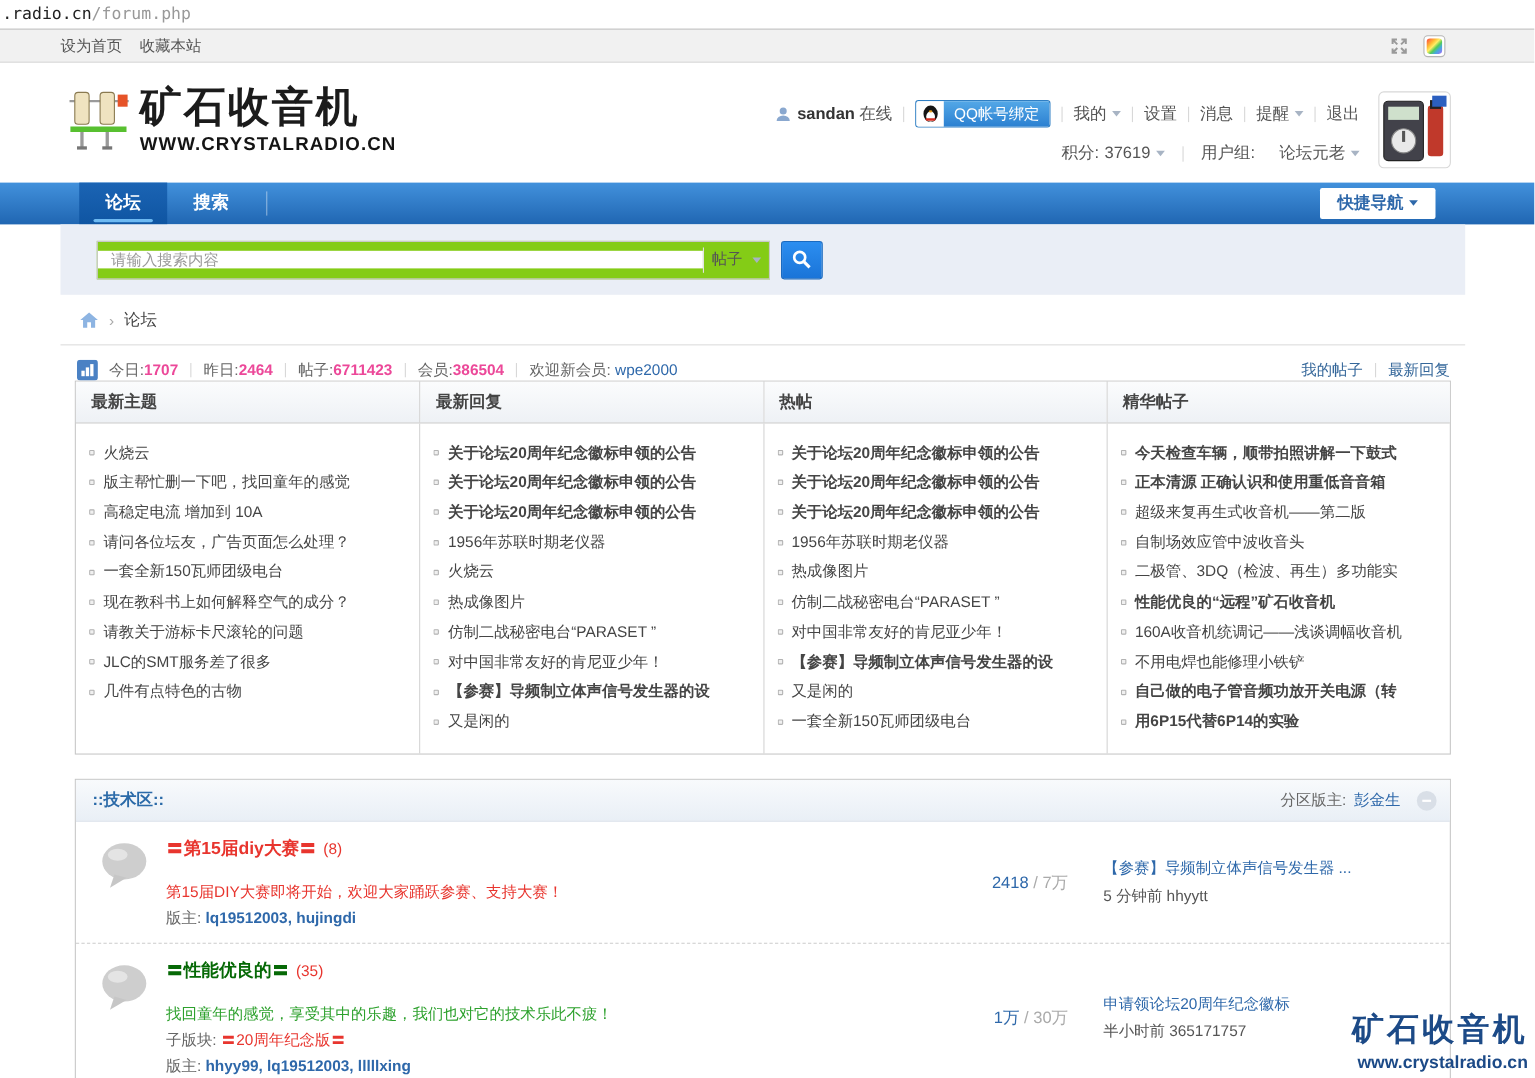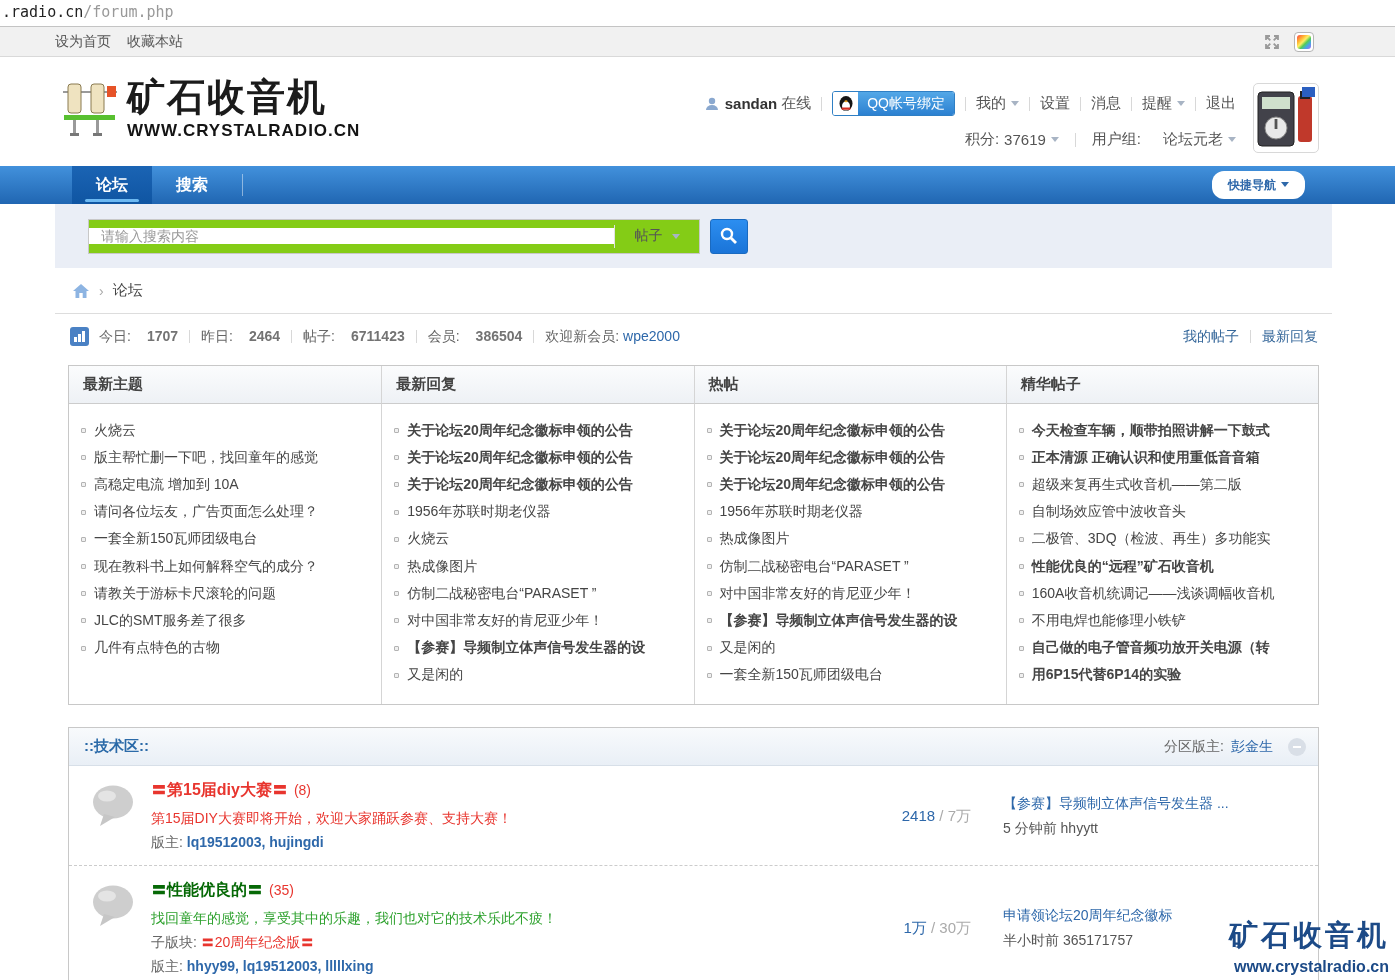--- a/index.html
+++ b/index.html
@@ -41,49 +41,49 @@
   
   .nav-bar { height:38px; background:linear-gradient(#4291dc,#2066b2); position:relative; display:flex; }
   .tabs { display:flex; margin-left:17px; }
   .tab { position:relative; padding:0 24px; line-height:38px; font-size:16px; font-weight:bold;
     color:#fff; cursor:pointer; }
   .tab.active { background:linear-gradient(#1b64b4,#0f55a2); }
   .tab.active::after { content:""; position:absolute; left:16%; right:16%; bottom:2px; height:3px;
     background:#6db9f2; border-radius:2px; }
   .tab-sep { width:1px; height:22px; background:rgba(255,255,255,.45); align-self:center; margin-left:10px; }
   .quick-nav { position:absolute; right:27px; top:5px; height:28px; line-height:28px; background:#fff;
-    border-radius:12px; padding:0 16px; color:#2e68aa; font-size:12px; font-weight:bold; cursor:pointer; }
+    border-radius:2px; padding:0 16px; color:#2e68aa; font-size:15px; font-weight:bold; cursor:pointer; }
   .quick-nav .tri { border-top-color:#2e68aa; }
 
   
   .search-strip { height:64px; background:#eaeef6; display:flex; align-items:center; padding-left:33px; }
   .search-box { display:flex; align-items:center; border:1px solid #c8c8c8; background:#84cc16;
     height:35px; width:612px; }
   .search-box input { flex:1; border:none; outline:none; padding:0 12px; font-size:14px; color:#333;
     font-family:inherit; }
   .search-box input::placeholder { color:#9a9a9a; }
-  .search-type { width:85px; height:23px; border-left:1px solid #e2e2e2; display:flex; align-items:center;
+  .search-type { width:60px; height:23px; border-left:1px solid #e2e2e2; display:flex; align-items:center;
     justify-content:center; gap:4px; color:#555; font-size:14px; cursor:pointer; }
   .search-btn { width:38px; height:35px; margin-left:10px; background:linear-gradient(#2c8ef0,#1a74d8);
     border:1px solid #1a6ac0; border-radius:3px; display:flex; align-items:center; justify-content:center;
     cursor:pointer; }
 
   
   .breadcrumb { display:flex; align-items:center; gap:9px; padding:13px 0 11px 17px; font-size:15px; color:#444; }
   .crumb-arrow { color:#aaa; font-size:14px; }
   .divider { border:none; border-top:1px solid #ddd; margin:2px 0 0 0; }
   .stats-row { display:flex; align-items:center; padding:13px 14px 0 15px; font-size:14px; color:#666; }
-  .stats-row b { color:#737373; margin-left:16px; }
+  .stats-row b { color:#ec4899; margin-left:0; }
   .stat-sep { width:1px; height:13px; background:#d8d8d8; margin:0 11px; }
   .link-blue { color:#2e68aa; cursor:pointer; }
   .stats-links { margin-left:auto; display:flex; align-items:center; color:#35679a; }
   .stats-links span { cursor:pointer; }
 
   
-  .panel { margin:19px 13px 0 13px; border:1px solid #c8c8c8; }
+  .panel { margin:0 13px 0 13px; border:1px solid #c8c8c8; }
   .panel-heads, .panel-cols { display:grid; grid-template-columns:repeat(4,1fr); }
   .panel-head { padding:9px 14px; font-weight:bold; font-size:15px; color:#444;
     background:linear-gradient(#fbfcfd,#eef1f5); border-bottom:1px solid #ccc; border-left:1px solid #d5d5d5; }
   .panel-head:first-child { border-left:none; }
   .panel-col { border-left:1px solid #d5d5d5; padding:13px 8px 15px 12px; list-style:none; min-height:300px; }
   .panel-col:first-child { border-left:none; }
   .panel-col li { display:flex; align-items:center; gap:8px; height:27.2px; font-size:14px;
     color:#454545; white-space:nowrap; overflow:hidden; cursor:pointer; }
   .dot { flex:0 0 5px; width:5px; height:5px; background:#f0f0f0; border:1px solid #b3b3b3; border-radius:1px; }
   .red-bold { color:#e8352e; font-weight:bold; }
@@ -102,21 +102,21 @@
     align-items:center; justify-content:center; margin-left:8px; cursor:pointer; }
   .collapse-btn i { display:block; width:8px; height:2px; background:#fff; }
   .forum-row { display:flex; padding:14px 15px 13px 20px; }
   .forum-row + .forum-row { border-top:1px dashed #ccc; margin:0; }
   .f-avatar { flex:0 0 48px; margin:3px 14px 0 0; }
   .f-main { flex:1; min-width:0; }
   .f-title { font-size:16px; font-weight:bold; cursor:pointer; }
   .t-red { color:#e8352e; }
   .t-green { color:#066906; }
   .f-count { font-size:14px; font-weight:normal; color:#e8352e; margin-left:6px; }
-  .f-desc { margin-top:9px; font-size:14px; }
+  .f-desc { margin-top:20px; font-size:14px; }
   .d-red { color:#e8352e; }
   .d-green { color:#2da12d; }
   .f-line { margin-top:6px; font-size:14px; color:#666; }
   .f-mods-names { color:#2e68aa; font-weight:bold; cursor:pointer; }
   .f-sub-link { color:#e8352e; cursor:pointer; }
   .f-stats { flex:0 0 130px; align-self:center; text-align:right; padding-right:8px;
     font-size:15px; white-space:nowrap; }
   .f-threads { color:#2e68aa; }
   .f-posts { color:#aaa; }
   .f-last { flex:0 0 300px; align-self:center; margin-left:24px; font-size:14px; }

